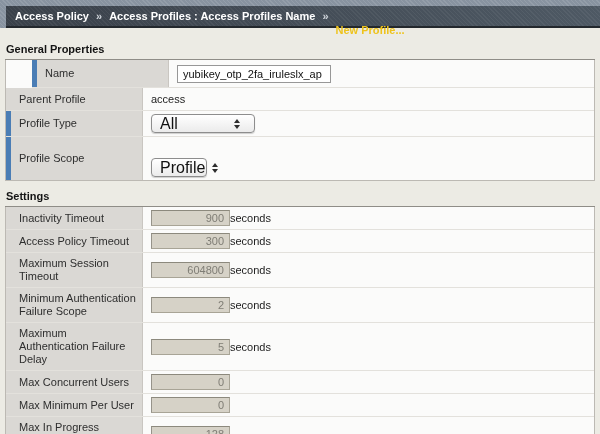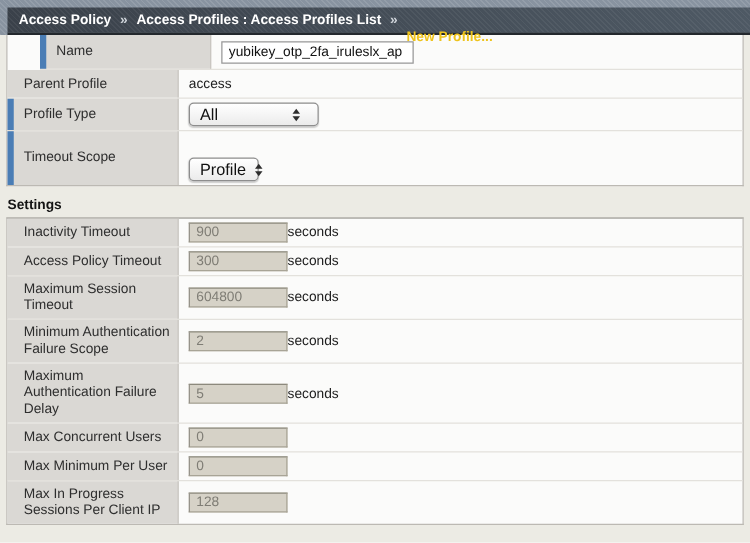--- a/index.html
+++ b/index.html
@@ -55,53 +55,55 @@
     width:154px; height:18px; border:1px solid #979797; background:#fff;
     font-family:"Liberation Sans", sans-serif; font-size:11px; color:#111;
     padding:1px 5px; outline:none;
   }
   .dis {
     width:79px; height:16px;
     border:1px solid #a8a496; border-top-color:#8c897d; border-left-color:#96938a;
     background:#d6d2c7; color:#7f7d75;
     font-family:"Liberation Sans", sans-serif; font-size:11px;
     padding:1px 5px;
+    text-align:right;
   }
   .suffix { color:#1d1d1d; }
   .static-val { color:#1d1d1d; }
   .mac-select {
     display:inline-flex; align-items:center; justify-content:space-between;
     height:19px; padding:0 14px 0 8px;
     border:1px solid #8d8d8d; border-radius:4px;
     background:linear-gradient(#ffffff,#ebebeb);
     box-shadow:0 1px 1px rgba(0,0,0,.18);
-    font-size:13px; color:#111; cursor:pointer;
+    font-size:16px; color:#111; cursor:pointer;
   }
   .sec-0 .frow-2 .mac-select { width:104px; }
   .sec-0 .frow-3 .mac-select { width:56px;margin-top:18px; }
   .sel-arrows { display:flex; flex-direction:column; gap:2px; margin-left:7px; }
   .sel-arrows .up { width:0; height:0; border-left:3px solid transparent; border-right:3px solid transparent; border-bottom:4px solid #2d2d2d; }
   .sel-arrows .dn { width:0; height:0; border-left:3px solid transparent; border-right:3px solid transparent; border-top:4px solid #2d2d2d; }
 </style>
 </head>
 <body>
 
 <div class="topbar">
   <div class="bcbar">
     <span class="crumb">Access Policy</span>
     <span class="sep">»</span>
-    <span class="crumb">Access Profiles : Access Profiles List</span>
+    <span class="crumb">Access Profiles : Access Profiles Name</span>
     <span class="sep">»</span>
     <span class="crumb current">New Profile...</span>
   </div>
 </div>
 
 <div class="content">
   <div id="sections">
       <div class="section sec-0">
+        <div class="section-title">General Properties</div>
         <div class="ftable">
           <div class="frow frow-0 accent">
             <span class="abar"></span>
             <div class="lcell">
               <span>Name</span>
             </div>
             <div class="vcell">
               <input type="text" class="txt" value="yubikey_otp_2fa_iruleslx_ap" style="">
             </div>
           </div>
@@ -124,21 +126,21 @@
                 <span class="sel-arrows">
                   <i class="up"></i>
                   <i class="dn"></i>
                 </span>
               </span>
             </div>
           </div>
           <div class="frow frow-3 accent">
             <span class="abar"></span>
             <div class="lcell">
-              <span>Timeout Scope</span>
+              <span>Profile Scope</span>
             </div>
             <div class="vcell">
               <span class="mac-select">
                 <span class="sel-label">Profile</span>
                 <span class="sel-arrows">
                   <i class="up"></i>
                   <i class="dn"></i>
                 </span>
               </span>
             </div>

